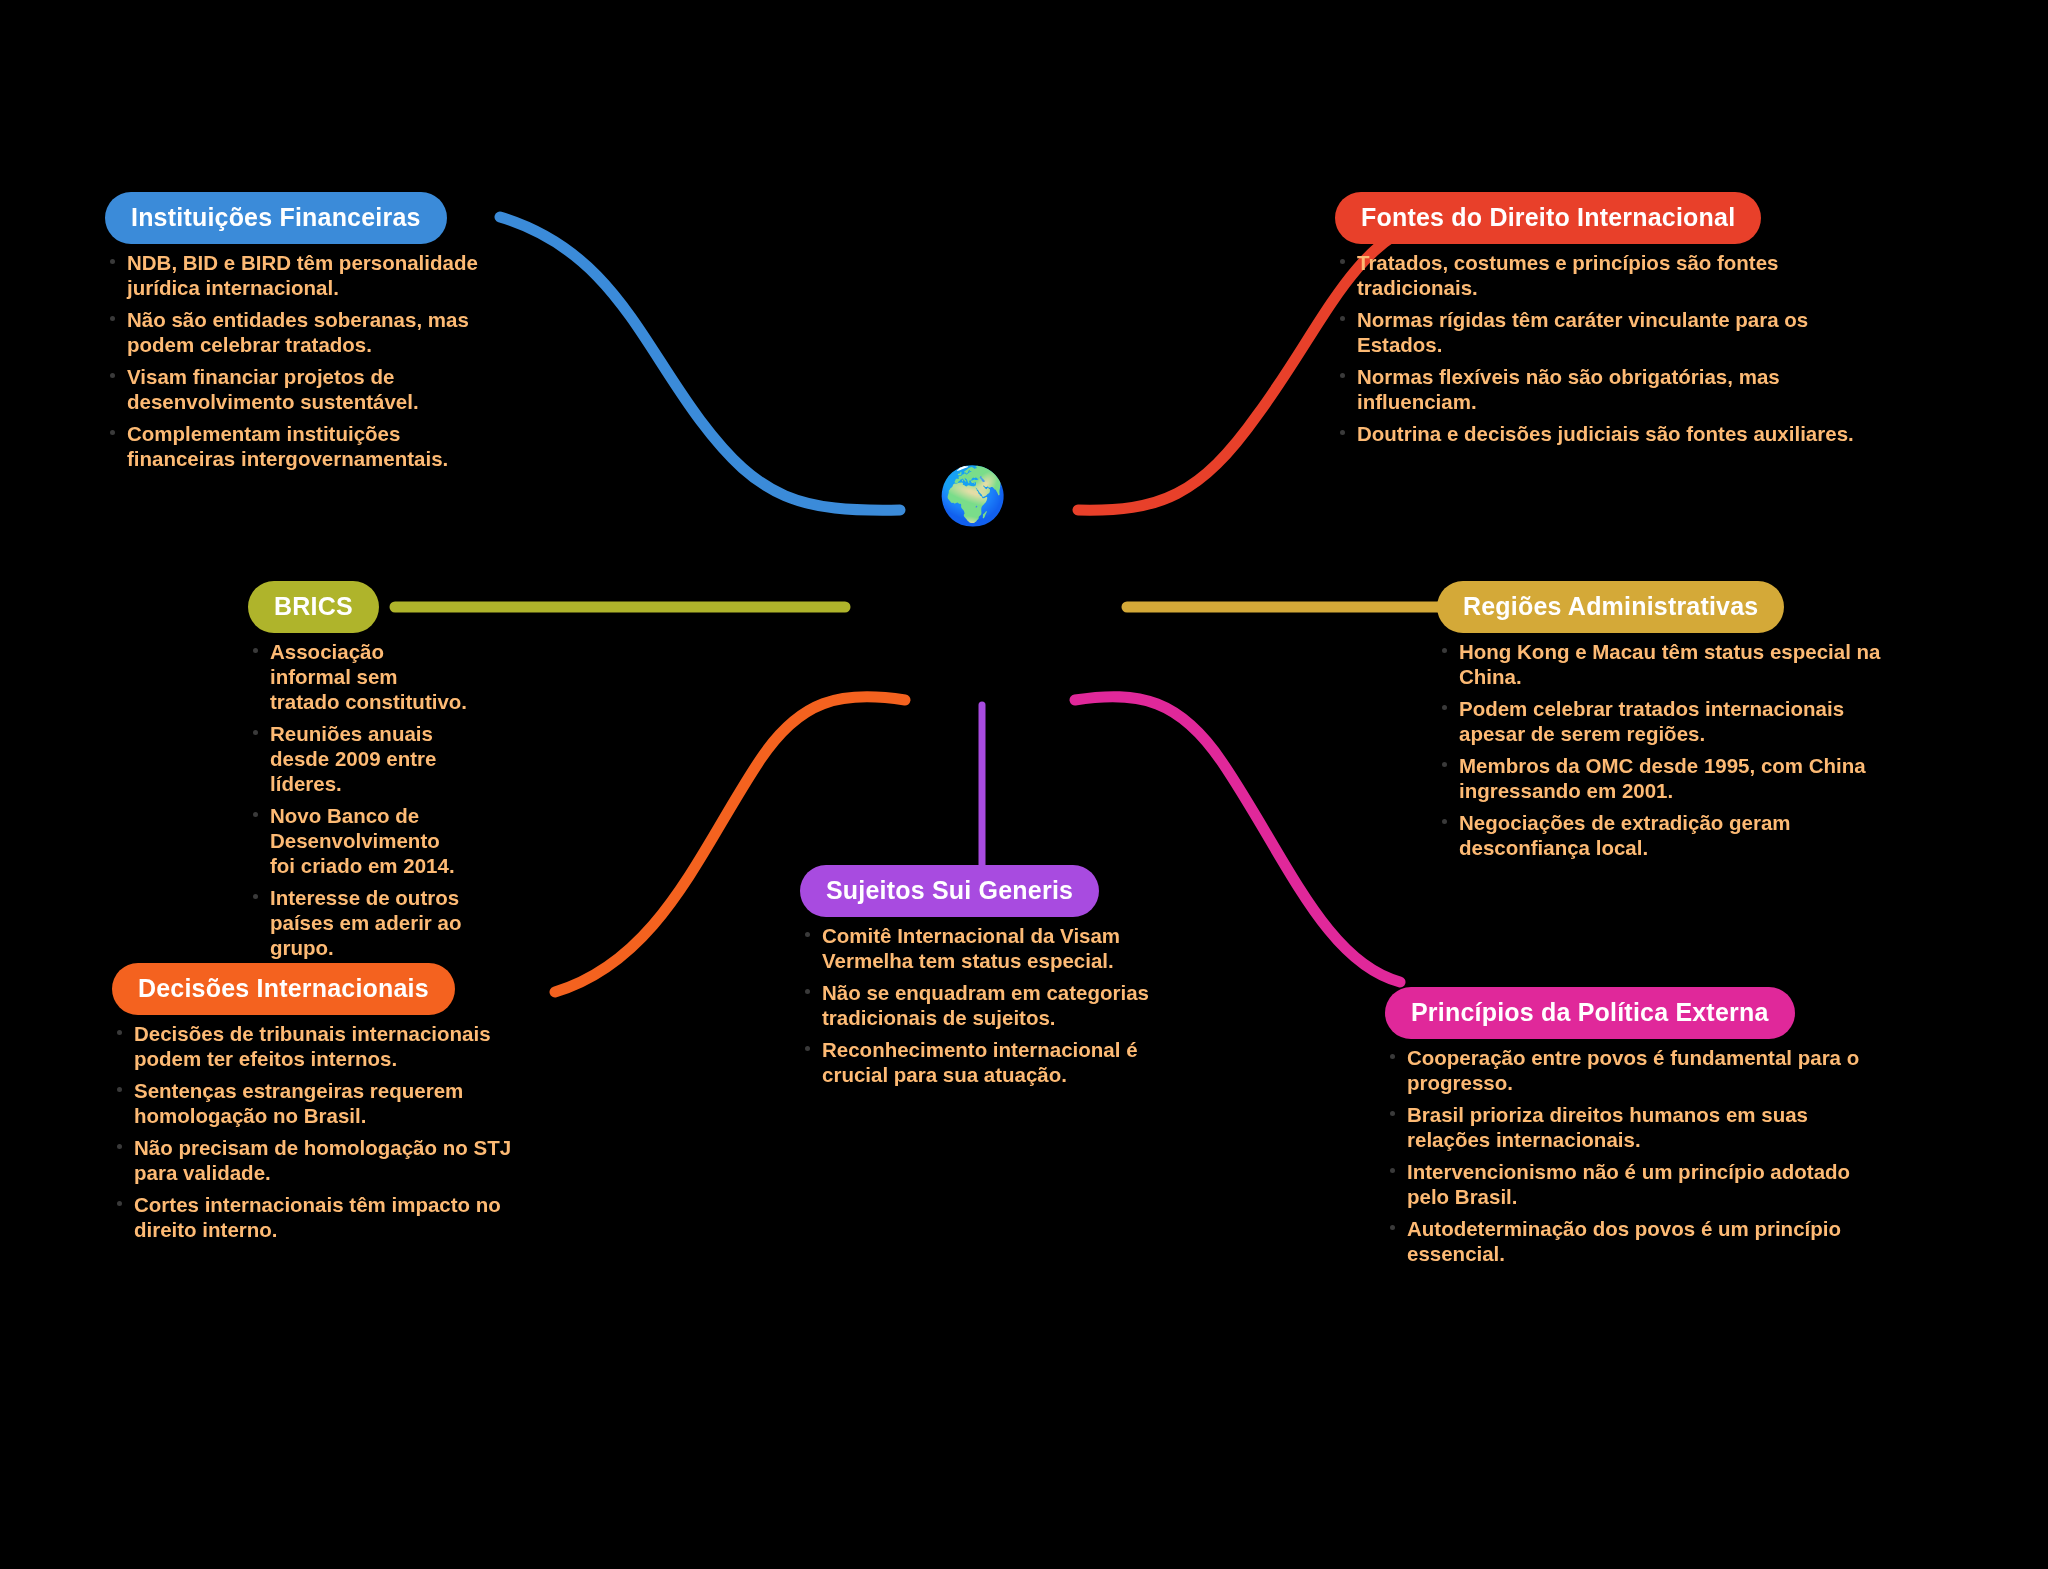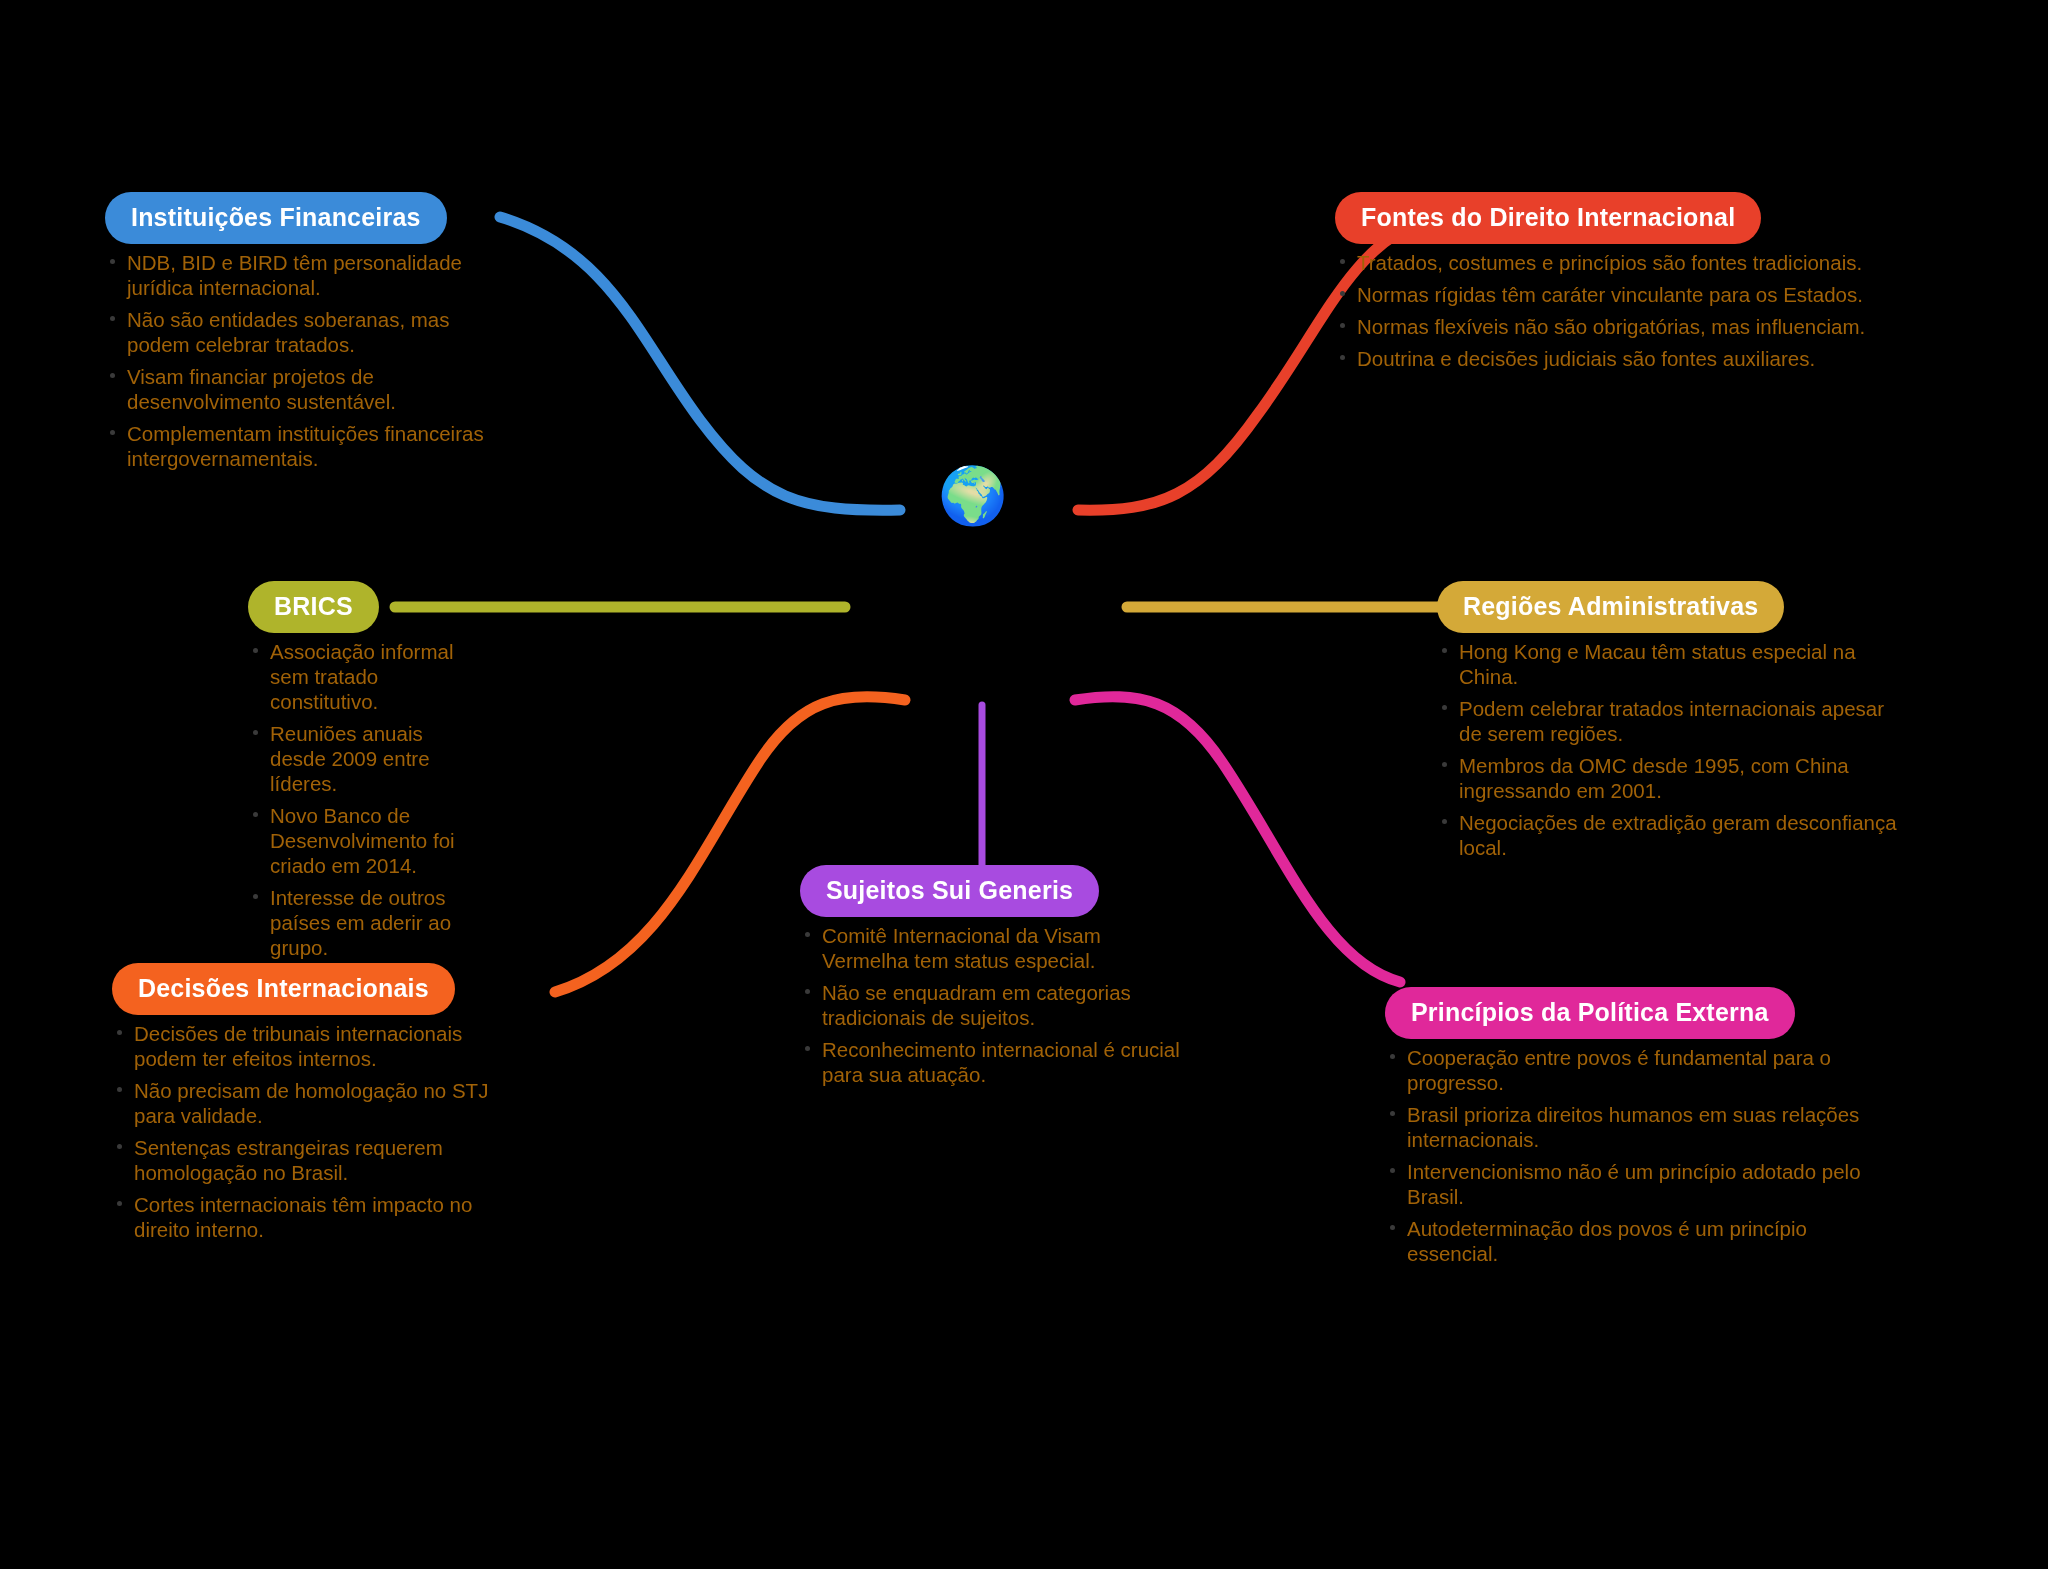--- a/index.html
+++ b/index.html
@@ -21,23 +21,23 @@
     letter-spacing:.2px;
     line-height:1;
     padding:13px 26px 14px 26px;
     white-space:nowrap;
     box-sizing:border-box;
   }
   .bullets{
     list-style:none;
     margin:6px 0 0 0;
     padding:0;
-    color:#a16207;
+    color:#fdba74;
     font-size:20.5px;
-    font-weight:400;
+    font-weight:700;
     line-height:1.22;
   }
   .bullets li{
     position:relative;
     padding-left:22px;
     margin-bottom:7px;
   }
   .bullets li:before{
     content:"";
     position:absolute;
@@ -127,22 +127,22 @@
       <li>Podem celebrar tratados internacionais apesar de serem regiões.</li>
       <li>Membros da OMC desde 1995, com China ingressando em 2001.</li>
       <li>Negociações de extradição geram desconfiança local.</li>
     </ul>
   </div>
 
   <div class="node left" id="n-decisoes">
     <div class="pill" style="background:#F4621F;">Decisões Internacionais</div>
     <ul class="bullets">
       <li>Decisões de tribunais internacionais podem ter efeitos internos.</li>
+      <li>Sentenças estrangeiras requerem homologação no Brasil.</li>
       <li>Não precisam de homologação no STJ para validade.</li>
-      <li>Sentenças estrangeiras requerem homologação no Brasil.</li>
       <li>Cortes internacionais têm impacto no direito interno.</li>
     </ul>
   </div>
 
   <div class="node center" id="n-sujeitos">
     <div class="pill" style="background:#A84BE0;">Sujeitos Sui Generis</div>
     <ul class="bullets">
       <li>Comitê Internacional da Visam Vermelha tem status especial.</li>
       <li>Não se enquadram em categorias tradicionais de sujeitos.</li>
       <li>Reconhecimento internacional é crucial para sua atuação.</li>

